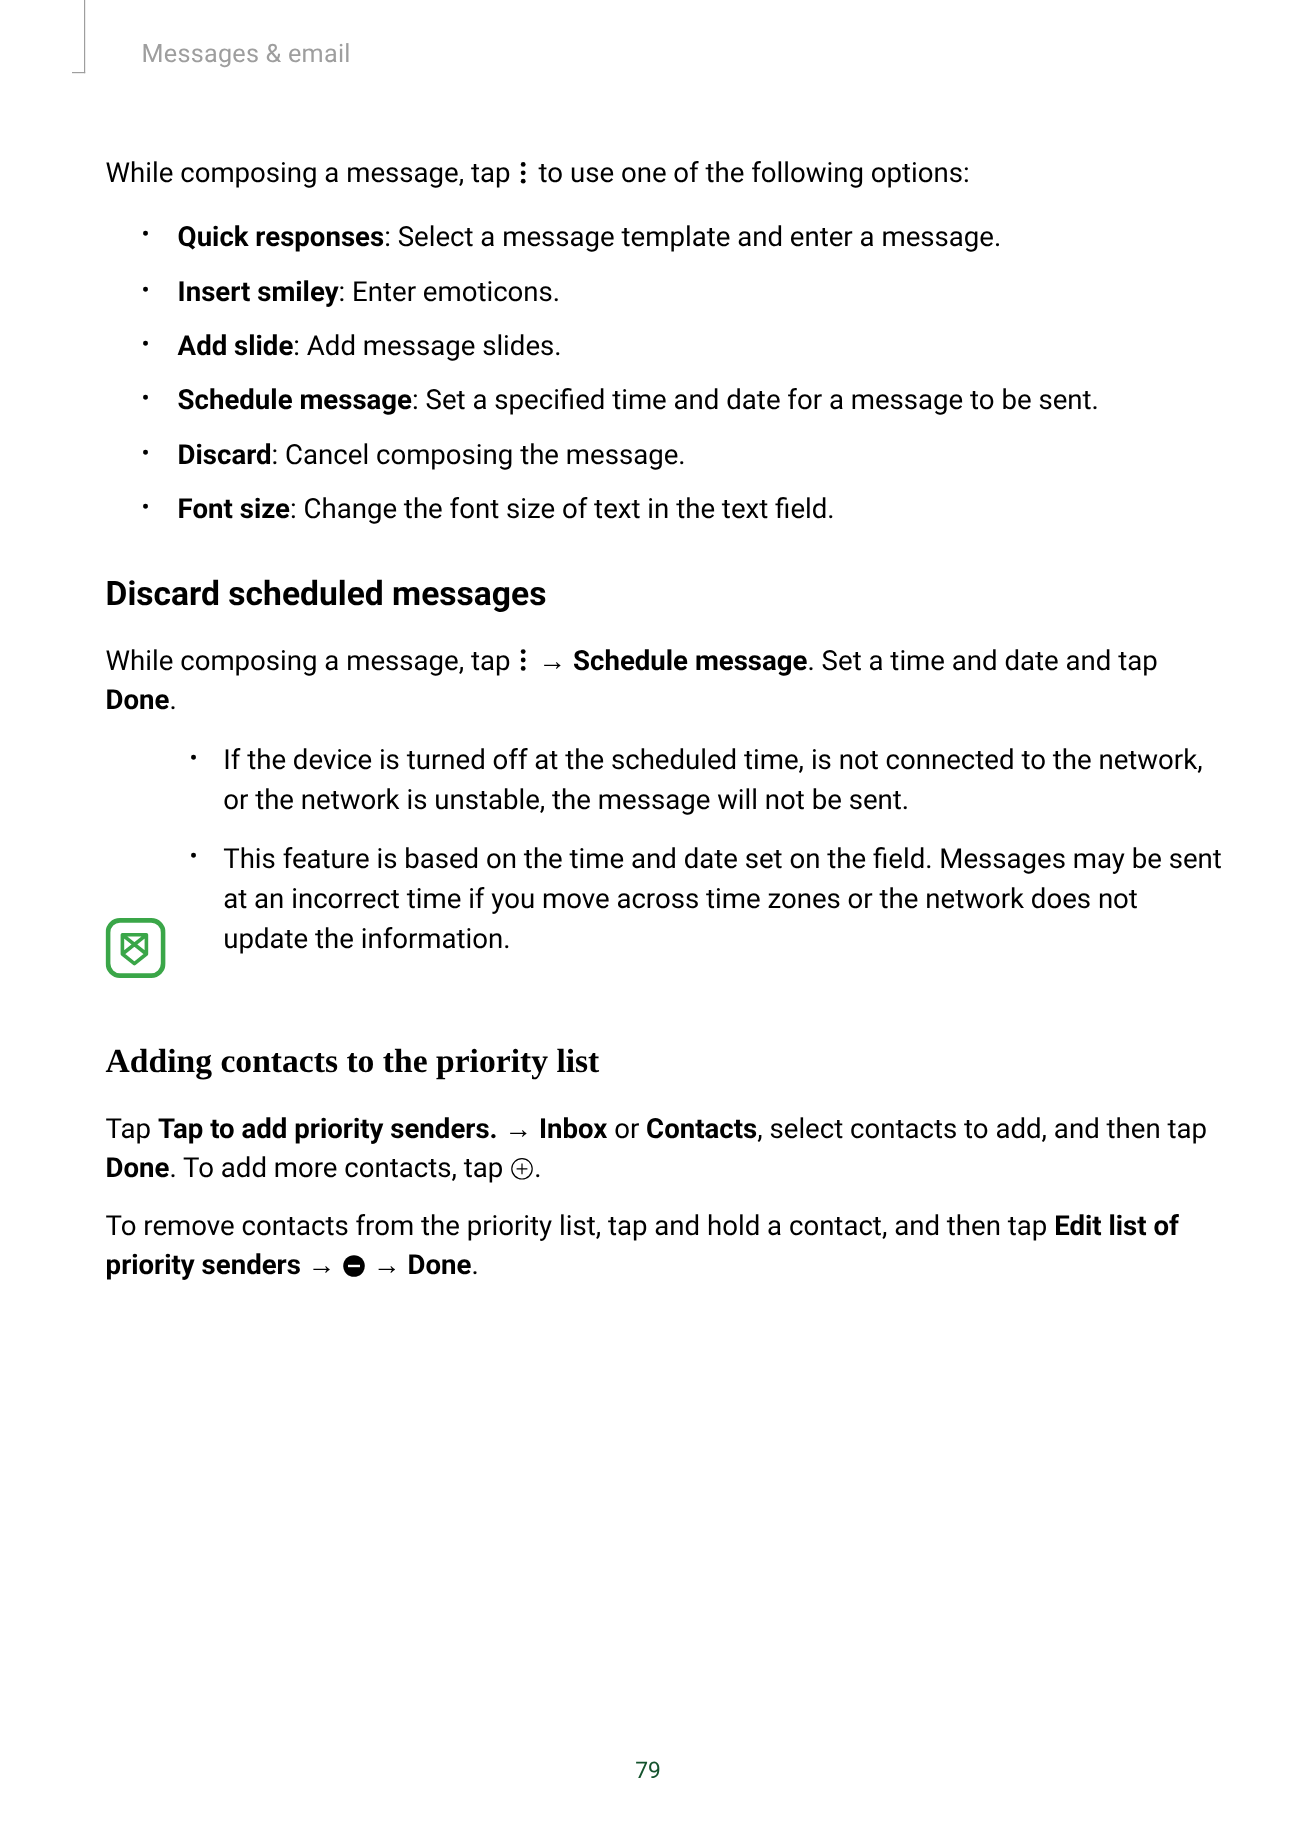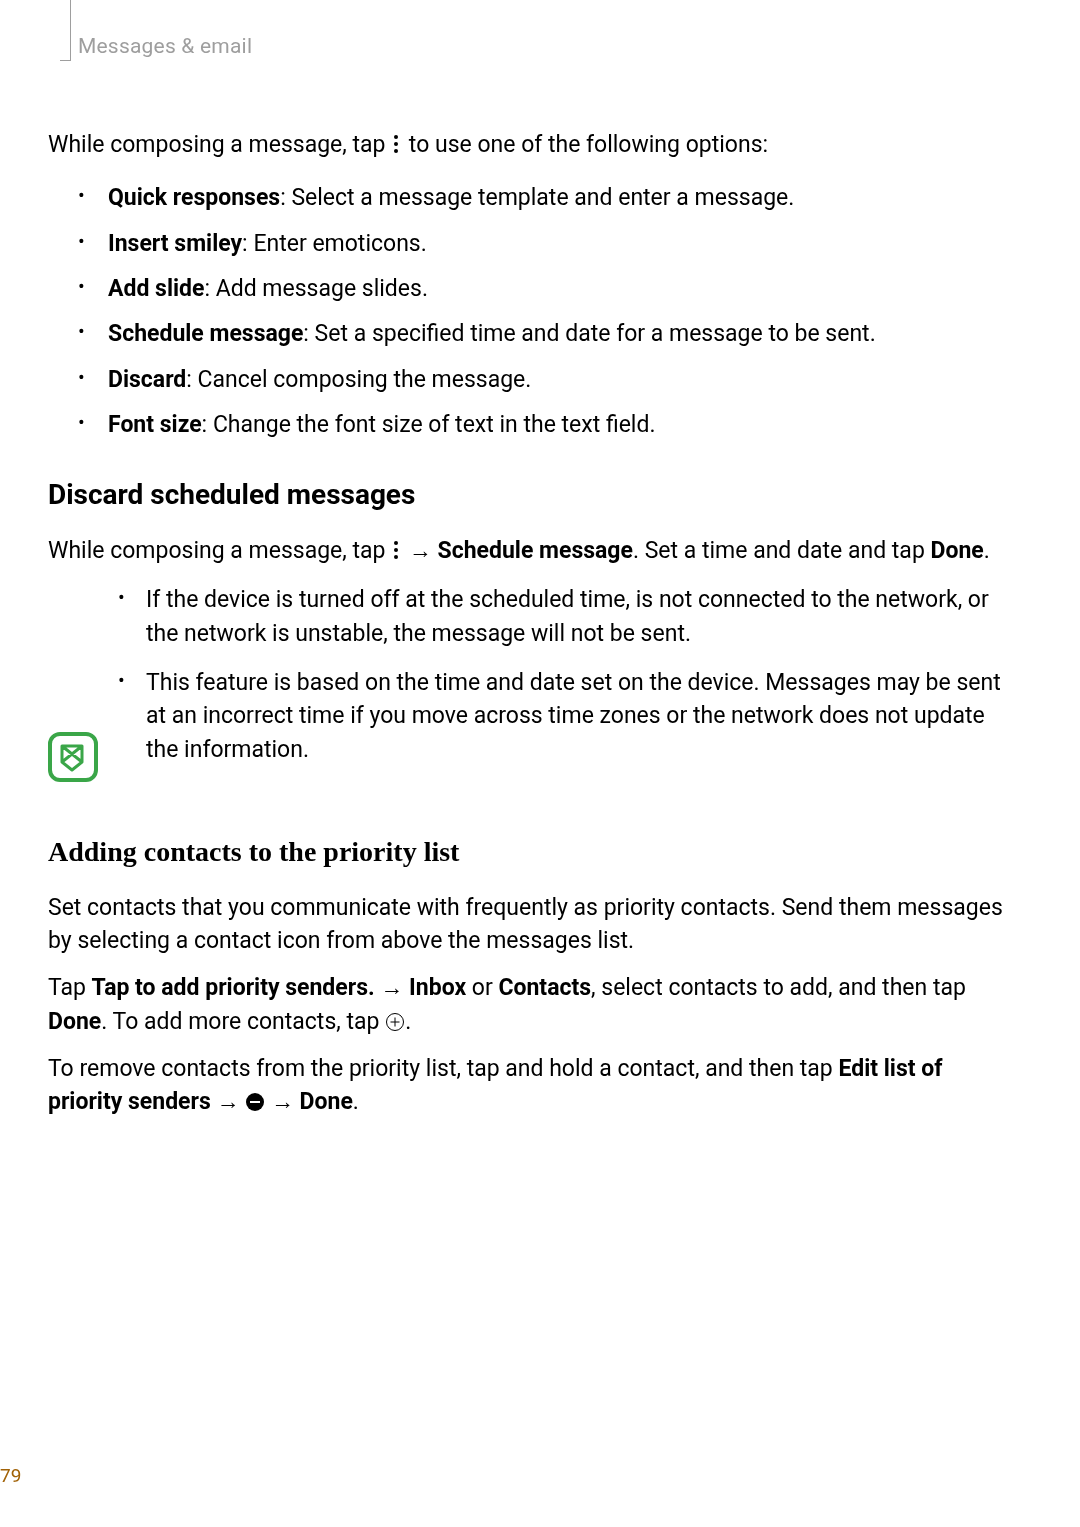--- a/index.html
+++ b/index.html
@@ -8,21 +8,21 @@
     padding: 0;
     width: 1080px;
     height: 1527px;
     background: #ffffff;
     font-family: -apple-system, BlinkMacSystemFont, "Segoe UI", Roboto, "Helvetica Neue", Arial, sans-serif;
     color: #000000;
     position: relative;
   }
   .page {
     box-sizing: border-box;
-    padding: 28px 60px 40px 48px;
+    padding: 28px 60px 40px 88px;
     width: 100%;
     height: 100%;
     position: relative;
   }
   .header-mark {
     position: absolute;
     left: 60px;
     top: 0;
     width: 10px;
     height: 60px;
@@ -125,22 +125,22 @@
     vertical-align: -3px;
   }
   .inline-icon svg {
     display: block;
   }
   .page-number {
     position: absolute;
     bottom: 40px;
     left: 0;
     right: 0;
-    text-align: left;
-    color: #a16207;
+    text-align: center;
+    color: #14532d;
     font-size: 19px;
   }
   strong { font-weight: 700; }
 </style>
 </head>
 <body>
 
 <div class="page">
   <div class="header-mark"></div>
   <div class="section-header">Messages &amp; email</div>
@@ -175,27 +175,26 @@
 
     <div class="note-block">
       <div class="note-icon">
         <svg viewBox="0 0 50 50">
           <rect x="2" y="2" width="46" height="46" rx="10" ry="10" fill="none" stroke="#3aa648" stroke-width="4"></rect>
           <path d="M14 14 L34 14 L34 30 L24 38 L14 30 Z M14 14 L34 30 M34 14 L14 30" fill="none" stroke="#3aa648" stroke-width="3" stroke-linejoin="round"></path>
         </svg>
       </div>
       <ul class="note-list">
         <li>If the device is turned off at the scheduled time, is not connected to the network, or the network is unstable, the message will not be sent.</li>
-        <li>This feature is based on the time and date set on the device. Messages may be sent at an incorrect time if you move across time zones or the network does not update the information.</li>
+        <li>This feature is based on the time and date set on the field. Messages may be sent at an incorrect time if you move across time zones or the network does not update the information.</li>
       </ul>
     </div>
 
     <h2 class="subheading spaced">Adding contacts to the priority list</h2>
 
-    <p>Set contacts that you communicate with frequently as priority contacts. Send them messages by selecting a contact icon from above the messages list.</p>
 
     <p>
       <span>Tap </span><strong>Tap to add priority senders.</strong><span> → </span><strong>Inbox</strong><span> or </span><strong>Contacts</strong><span>, select contacts to add, and then tap </span><strong>Done</strong><span>. To add more contacts, tap </span><span class="inline-icon"><svg width="20" height="20" viewBox="0 0 20 20">
             <circle cx="10" cy="10" r="8.5" fill="none" stroke="#000" stroke-width="1"></circle>
             <line x1="10" y1="5.5" x2="10" y2="14.5" stroke="#000" stroke-width="1"></line>
             <line x1="5.5" y1="10" x2="14.5" y2="10" stroke="#000" stroke-width="1"></line>
           </svg></span><span>.</span>
     </p>
 
     <p>

